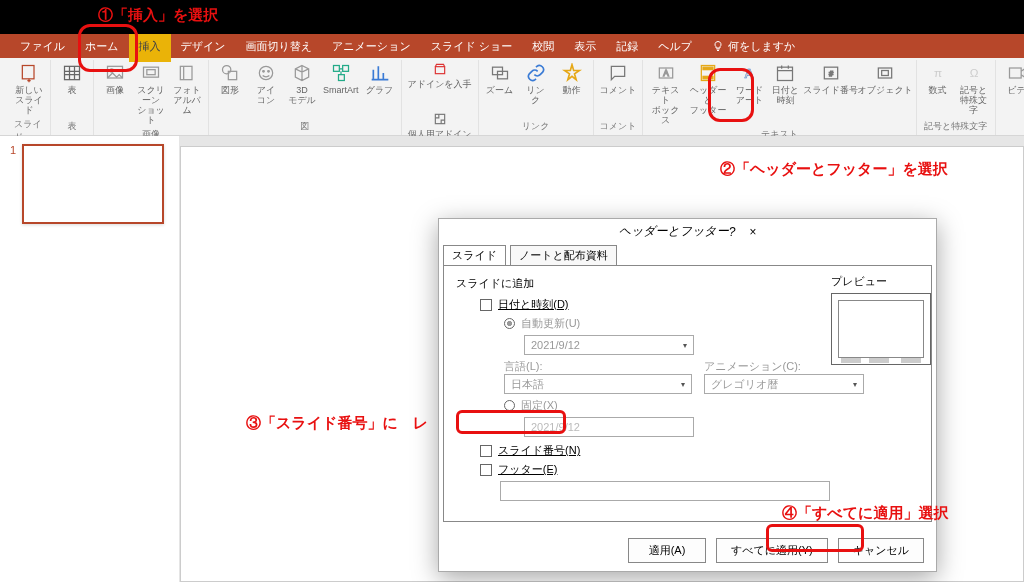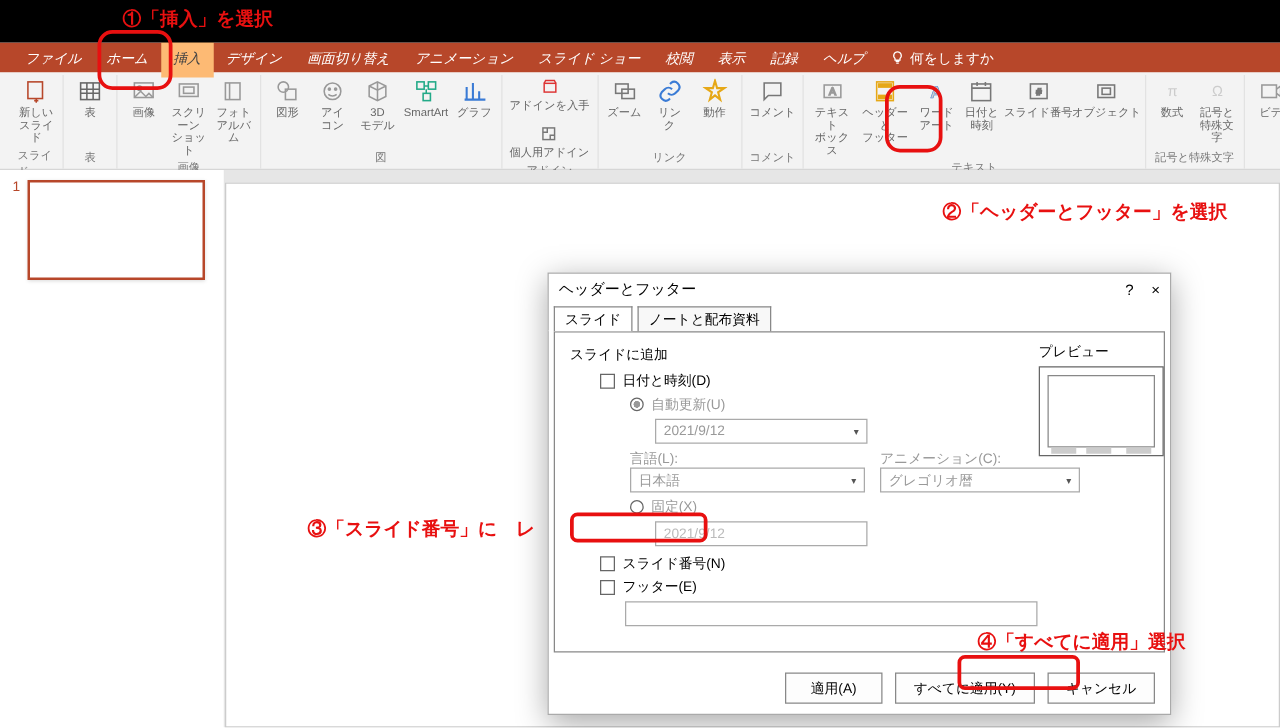--- a/index.html
+++ b/index.html
@@ -1,22 +1,22 @@
 <!DOCTYPE html>
 <html><head>
 <meta charset="utf-8">
 <style>
   * { margin: 0; padding: 0; box-sizing: border-box; font-family: "Meiryo UI", "Yu Gothic UI", sans-serif; }
   body { background: #fff; width: 1024px; height: 582px; overflow: hidden; position: relative; }
 
   .black-bar { background: #000; height: 34px; width: 100%; position: relative; }
 
   .ribbon-tabs { background: #b7472a; height: 24px; display: flex; align-items: center; padding-left: 10px; color: #fff; font-size: 11px; }
-  .ribbon-tabs .tab { padding: 16px 10px; height: 24px; display: flex; align-items: center; cursor: pointer; font-style: italic; }
-  .ribbon-tabs .tab.active { background: #fdba74; color: #444; }
+  .ribbon-tabs .tab { padding: 16px 10px; height: 24px; display: flex; align-items: center; cursor: pointer; }
+  .ribbon-tabs .tab.active { background: #eab308; color: #444; }
   .ribbon-tabs .search-wrap { display: flex; align-items: center; margin-left: 10px; gap: 4px; }
 
   .ribbon-body { background: #f3f3f3; height: 78px; border-bottom: 1px solid #d6d6d6; display: flex; padding: 2px 8px 0 8px; font-size: 10px; color: #555; }
   .rgroup { display: flex; flex-direction: column; align-items: center; justify-content: space-between; border-right: 1px solid #e2e2e2; padding: 2px 6px; }
   .rgroup:last-child { border-right: none; }
   .rgroup .icons-row { display: flex; gap: 6px; align-items: flex-start; }
   .rbtn { display: flex; flex-direction: column; align-items: center; gap: 2px; cursor: pointer; min-width: 30px; color: #666; }
   .rbtn .ic { width: 22px; height: 22px; display: flex; align-items: center; justify-content: center; color: #777; }
   .rbtn .lbl { font-size: 9px; text-align: center; line-height: 1.1; white-space: nowrap; }
   .rgroup .grp-title { font-size: 9px; color: #777; margin-top: 2px; }
@@ -24,33 +24,33 @@
   .workspace { display: flex; height: calc(582px - 34px - 24px - 78px); background: #fff; }
   .slide-panel { width: 180px; background: #fff; border-right: 1px solid #e5e5e5; padding: 8px 10px; }
   .slide-thumb-wrap { display: flex; gap: 6px; }
   .slide-num { font-size: 11px; color: #b7472a; }
   .slide-thumb { width: 142px; height: 80px; background: #fff; border: 2px solid #b7472a; box-shadow: 0 1px 3px rgba(0,0,0,.15); }
   .edit-area { flex: 1; background: #e6e6e6; position: relative; }
   .slide-canvas { position: absolute; left: 0; top: 10px; right: 0; bottom: 0; background: #fff; border: 1px solid #ccc; }
 
   
   .dialog { position: absolute; left: 438px; top: 218px; width: 499px; background: #fff; border: 1px solid #aaa; box-shadow: 0 6px 24px rgba(0,0,0,.35); }
-  .dlg-title { display: flex; align-items: center; justify-content: space-between; padding: 4px 8px; font-size: 12px; }
+  .dlg-title { display: flex; align-items: center; justify-content: center; padding: 4px 8px; font-size: 12px; font-style: italic; }
   .dlg-title .rbtns { display: flex; gap: 14px; }
   .dlg-tabs { display: flex; font-size: 11px; border-bottom: 1px solid #fff; }
   .dlg-tabs .dt { border: 1px solid #888; border-bottom: none; padding: 2px 8px; background: #f8f8f8; position: relative; top: 1px; margin-left: 4px; }
   .dlg-tabs .dt.active { background: #fff; z-index: 2; }
   .dlg-inner { border: 1px solid #888; margin: 0 4px 8px 4px; padding: 10px 12px; font-size: 11px; position: relative; }
   .dlg-inner .section-label { margin-bottom: 6px; }
   .chkline { display: flex; align-items: center; gap: 6px; margin: 4px 0; }
   .chkbox { width: 12px; height: 12px; border: 1px solid #666; display: inline-block; background: #fff; }
   .radio { width: 11px; height: 11px; border: 1px solid #666; border-radius: 50%; display: inline-block; background: #fff; }
   .field { border: 1px solid #aaa; background: #fff; padding: 2px 6px; font-size: 11px; height: 20px; display: inline-flex; align-items: center; justify-content: space-between; }
   .dd-arrow { color: #555; font-size: 8px; margin-left: auto; }
-  .indent { margin-left: 24px; }
+  .indent { margin-left: 24px; text-decoration: underline; }
   .indent2 { margin-left: 48px; }
   .disabled { color: #999; }
   .preview-box { position: absolute; right: 12px; top: 8px; width: 88px; }
   .preview-box .pvlabel { font-size: 11px; margin-bottom: 4px; }
   .preview-box .pvframe { width: 100px; height: 72px; border: 1px solid #666; padding: 6px; position: relative; }
   .preview-box .pvinner { width: 100%; height: 100%; border: 1px solid #888; position: relative; }
   .preview-box .ph { position: absolute; height: 5px; width: 20px; background: #ccc; bottom: -6px; }
   .dlg-buttons { display: flex; justify-content: flex-end; gap: 10px; padding: 8px 12px; }
   .dlg-buttons button { font-size: 11px; padding: 4px 14px; background: #fdfdfd; border: 1px solid #888; min-width: 78px; }
 
@@ -205,21 +205,21 @@
               <path d="M4 20V8M10 20V4M16 20v-8M22 20h-20"></path>
             </svg>
           </span>
         <span class="lbl">グラフ</span>
       </div>
     </div>
     <div class="grp-title">図</div>
   </div>
 
   <div class="rgroup">
-    <div class="icons-row" style="flex-direction:column;gap:10px;align-items:flex-start">
+    <div class="icons-row" style="flex-direction:column;gap:22px;align-items:flex-end">
       <div style="display:flex;align-items:center;gap:4px" class="rbtn">
         <span>
             <svg width="14" height="14" viewBox="0 0 24 24" fill="none" stroke="#d33" stroke-width="2">
               <rect x="4" y="8" width="16" height="12"></rect>
               <path d="M4 8l2-4h12l2 4"></path>
             </svg>
           </span>
         <span class="lbl">アドインを入手</span>
       </div>
       <div style="display:flex;align-items:center;gap:4px" class="rbtn">
@@ -484,19 +484,19 @@
     <button>適用(A)</button>
     <button>すべてに適用(Y)</button>
     <button>キャンセル</button>
   </div>
 </div>
 
 <div class="anno-text" style="left:98px;top:6px">①「挿入」を選択</div>
 <div class="anno-box" style="left:78px;top:24px;width:60px;height:48px"></div>
 
 <div class="anno-box" style="left:708px;top:68px;width:46px;height:54px"></div>
-<div class="anno-text" style="left:754px;top:160px">②「ヘッダーとフッター」を選択</div>
+<div class="anno-text" style="left:720px;top:160px">②「ヘッダーとフッター」を選択</div>
 
 <div class="anno-text" style="left:246px;top:414px">③「スライド番号」に　レ</div>
 <div class="anno-box" style="left:456px;top:410px;width:110px;height:24px;border-radius:6px"></div>
 
 <div class="anno-text" style="left:782px;top:504px">④「すべてに適用」選択</div>
 <div class="anno-box" style="left:766px;top:524px;width:98px;height:28px;border-radius:6px"></div>
 
 </body></html>

